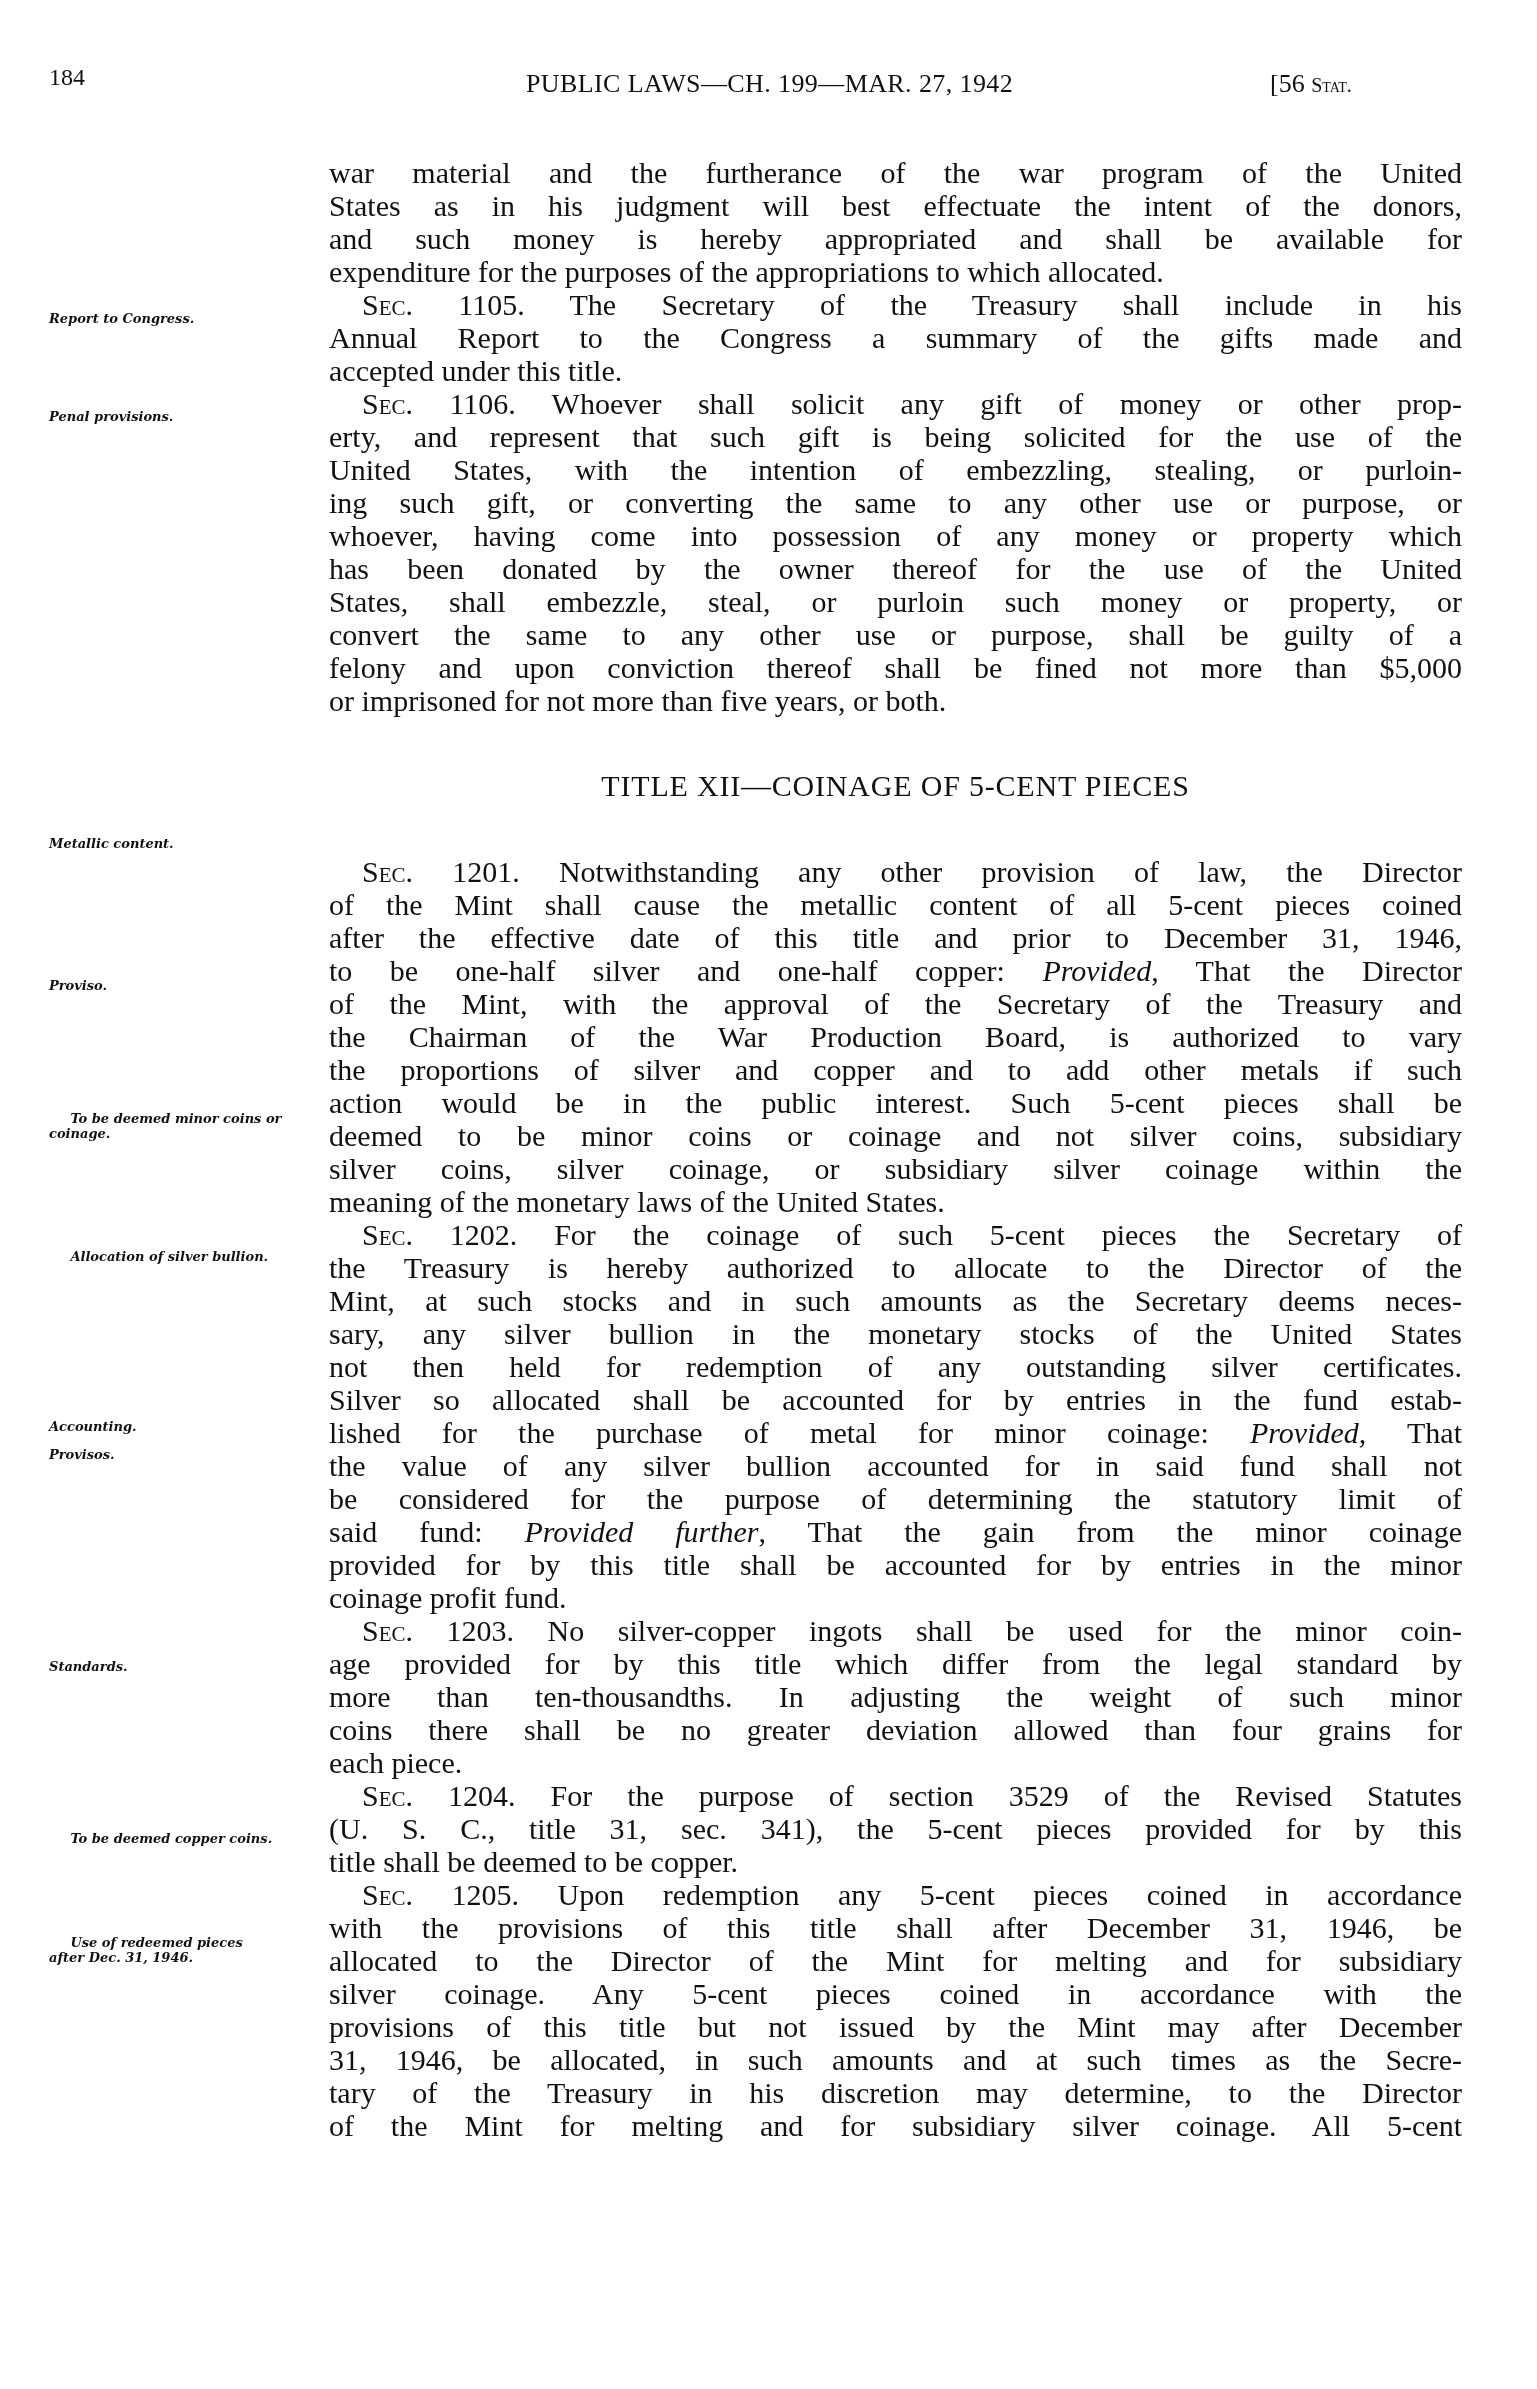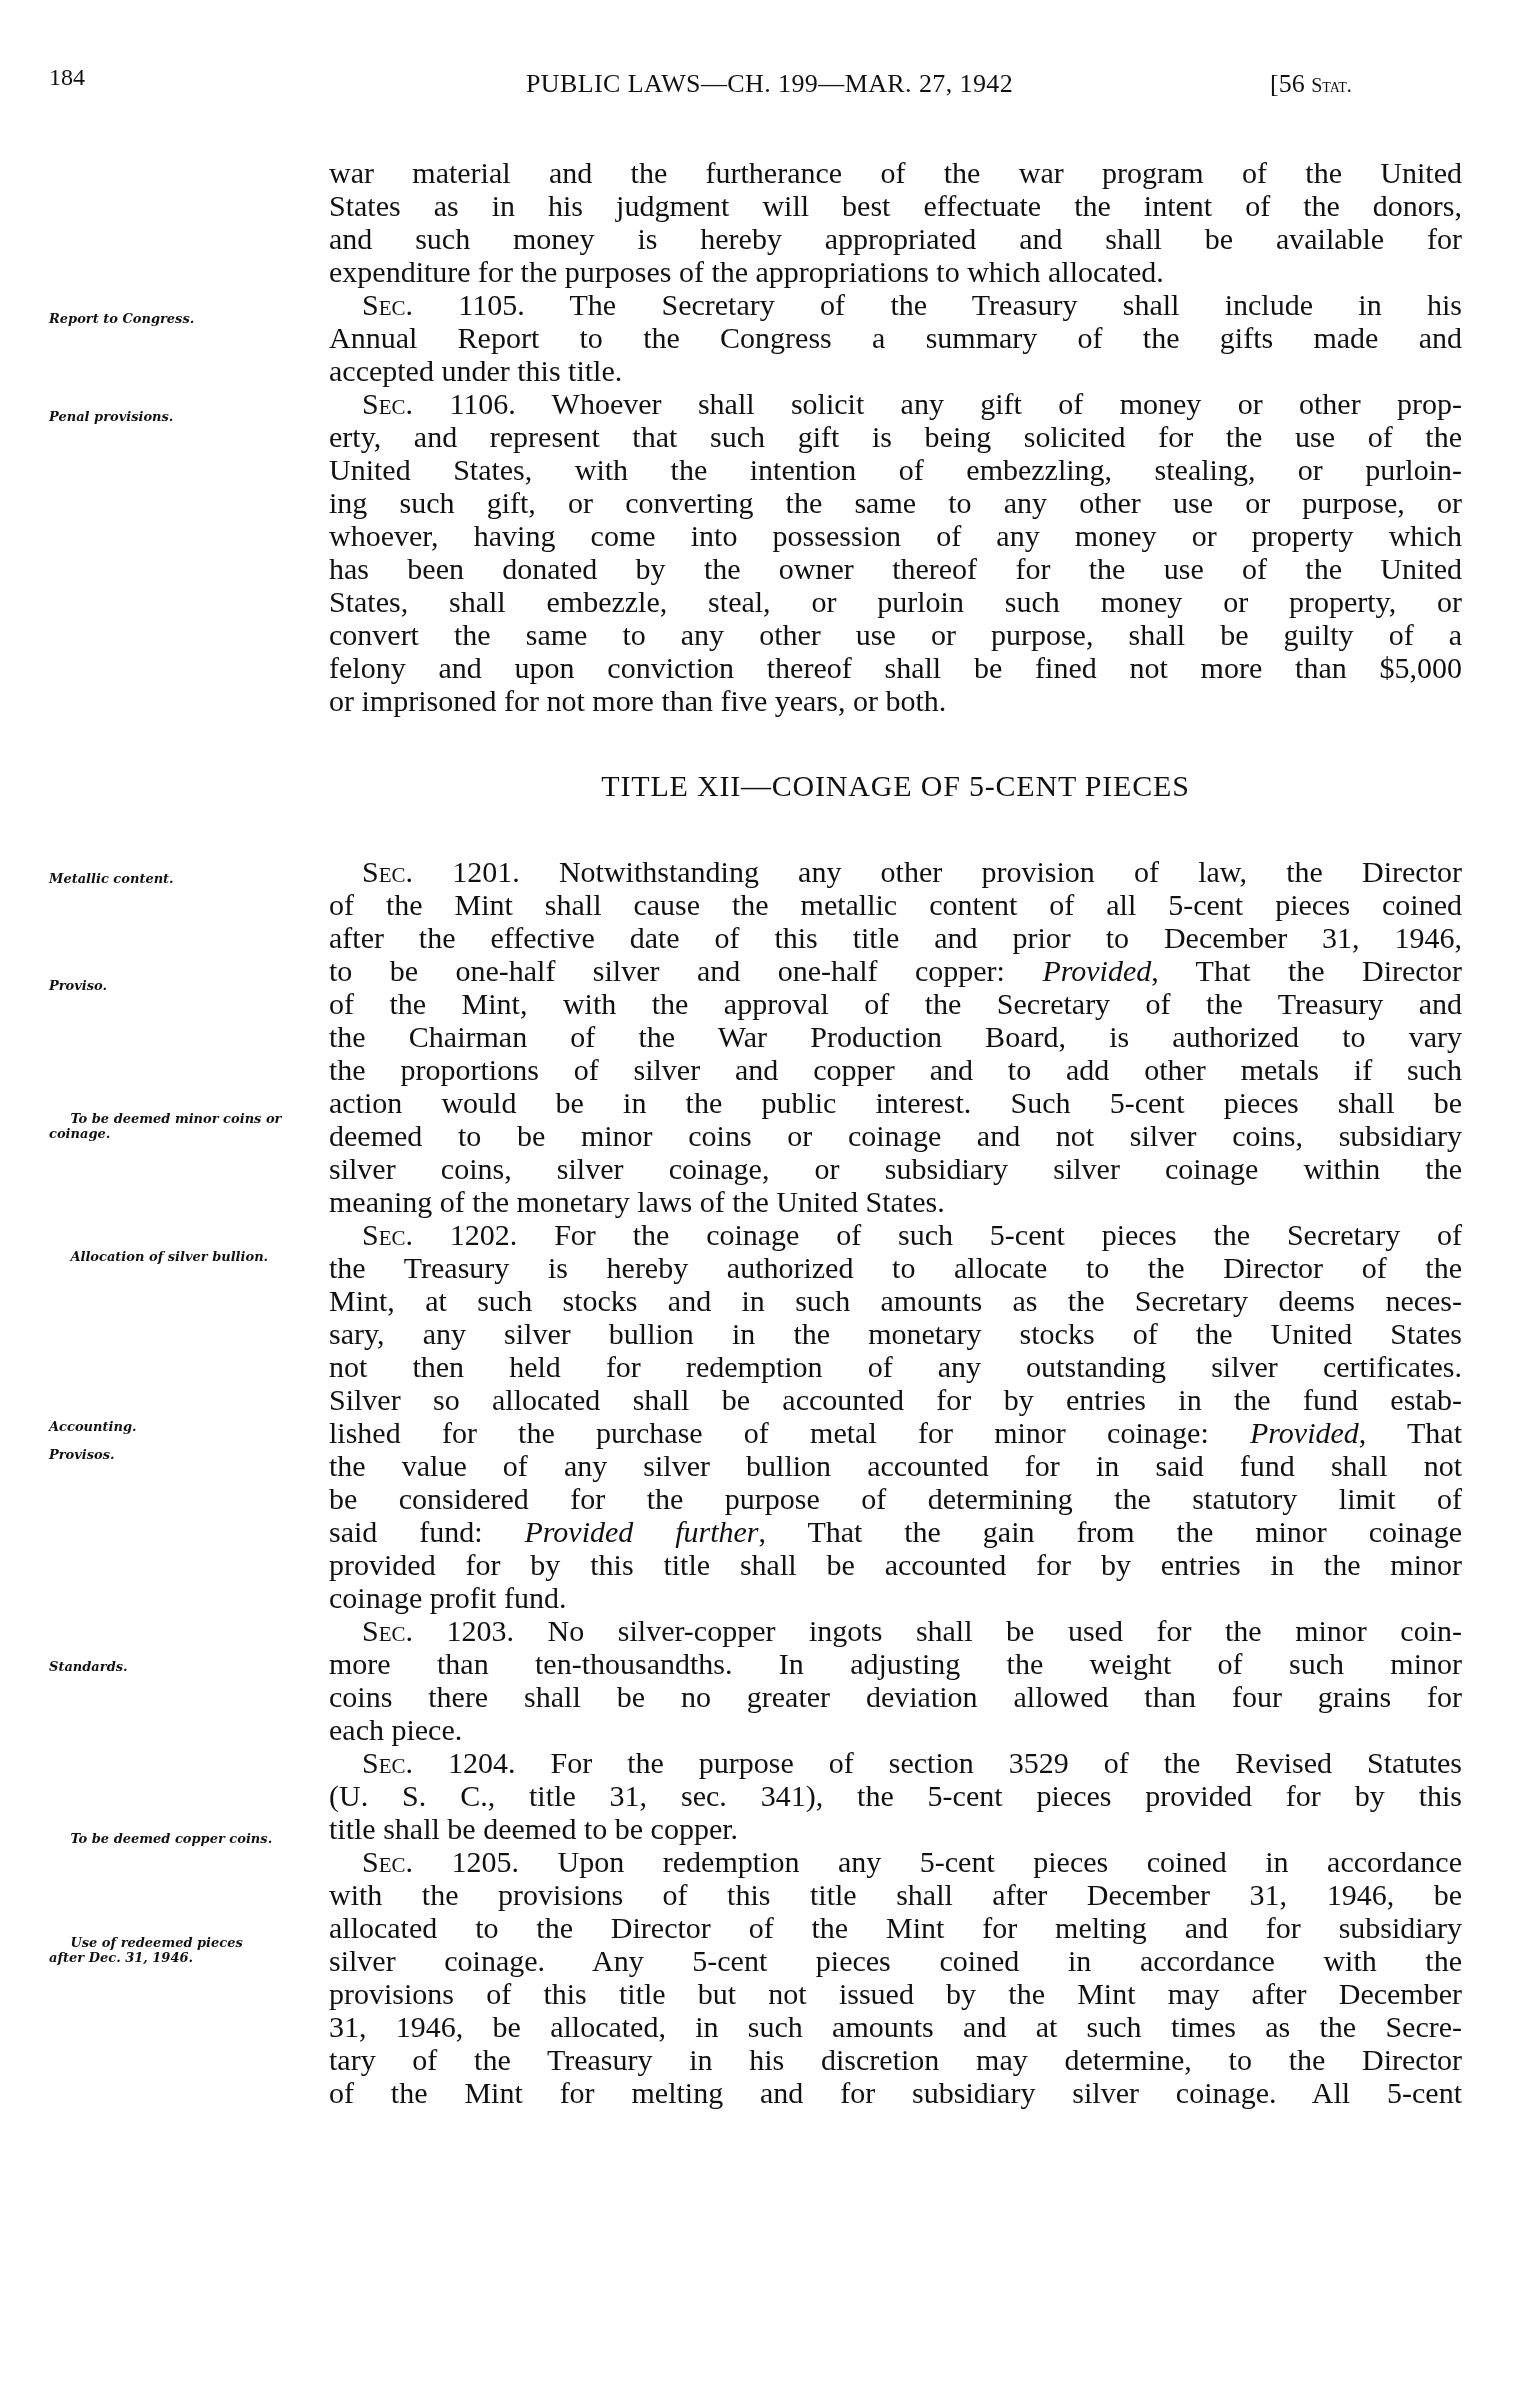--- a/index.html
+++ b/index.html
@@ -37,21 +37,21 @@
 </head>
 <body>
 
 <div class="page-number">184</div>
 <div class="running-head">PUBLIC LAWS—CH. 199—MAR. 27, 1942</div>
 <div class="stat-ref"><span>[56 </span><span class="sc" style="font-variant:small-caps;text-align:right;">Stat.</span></div>
 
 <div>
   <div class="margin-note" style="top:311px">Report to Congress.</div>
   <div class="margin-note" style="top:409px">Penal provisions.</div>
-  <div class="margin-note" style="top:871px">Metallic content.</div>
+  <div class="margin-note" style="top:836px">Metallic content.</div>
   <div class="margin-note italic" style="top:978px">Proviso.</div>
   <div class="margin-note hang" style="top:1111px;width:247px">To be deemed minor coins or coinage.</div>
   <div class="margin-note hang" style="top:1249px;width:247px">Allocation of silver bullion.</div>
   <div class="margin-note" style="top:1419px">Accounting.</div>
   <div class="margin-note italic" style="top:1447px">Provisos.</div>
   <div class="margin-note" style="top:1659px">Standards.</div>
   <div class="margin-note hang" style="top:1831px;width:230px">To be deemed copper coins.</div>
   <div class="margin-note hang" style="top:1935px;width:230px">Use of redeemed pieces after Dec. 31, 1946.</div>
 </div>
 
@@ -99,20 +99,21 @@
   <div class="line">not then held for redemption of any outstanding silver certificates.</div>
   <div class="line">Silver so allocated shall be accounted for by entries in the fund estab-</div>
   <div class="line"><span>lished for the purchase of metal for minor coinage: </span><span class="it">Provided</span><span>, That</span></div>
   <div class="line">the value of any silver bullion accounted for in said fund shall not</div>
   <div class="line">be considered for the purpose of determining the statutory limit of</div>
   <div class="line"><span>said fund: </span><span class="it">Provided further</span><span>, That the gain from the minor coinage</span></div>
   <div class="line">provided for by this title shall be accounted for by entries in the minor</div>
   <div class="line last">coinage profit fund.</div>
 
   <div class="line indent"><span class="sec">Sec. 1203.</span><span> No silver-copper ingots shall be used for the minor coin-</span></div>
+  <div class="line">age provided for by this title which differ from the legal standard by</div>
   <div class="line">more than ten-thousandths.  In adjusting the weight of such minor</div>
   <div class="line">coins there shall be no greater deviation allowed than four grains for</div>
   <div class="line last">each piece.</div>
 
   <div class="line indent"><span class="sec">Sec. 1204.</span><span> For the purpose of section 3529 of the Revised Statutes</span></div>
   <div class="line">(U. S. C., title 31, sec. 341), the 5-cent pieces provided for by this</div>
   <div class="line last">title shall be deemed to be copper.</div>
 
   <div class="line indent"><span class="sec">Sec. 1205.</span><span> Upon redemption any 5-cent pieces coined in accordance</span></div>
   <div class="line">with the provisions of this title shall after December 31, 1946, be</div>

